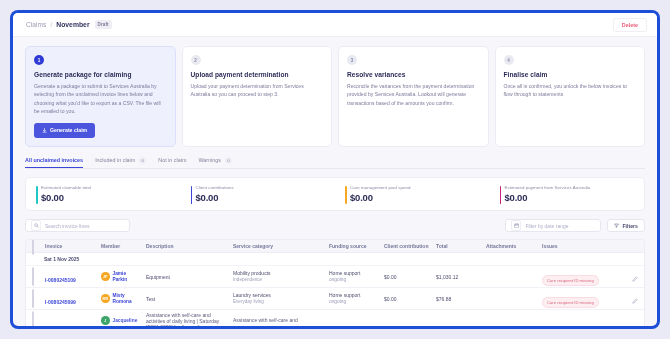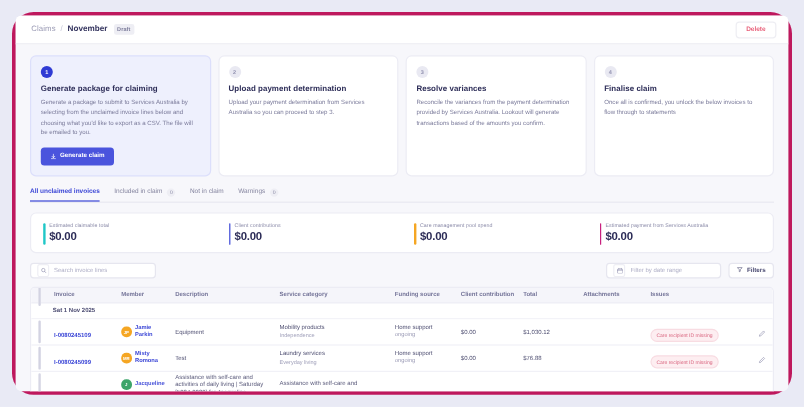--- a/index.html
+++ b/index.html
@@ -6,22 +6,22 @@
   html, body {
     width: 670px; height: 339px;
     font-family: "Liberation Sans", sans-serif;
     background: #e9eaf5;
     overflow: hidden;
   }
   #frame {
     position: absolute;
     left: 10px; top: 10px;
     width: 650px; height: 319px;
-    background: #be185d;
-    border-radius: 18px;
+    background: #1d4ed8;
+    border-radius: 8px;
     padding: 3px;
   }
   #page {
     width: 100%; height: 100%;
     background: #f7f7fb;
     border-radius: 5px;
     overflow: hidden;
     position: relative;
   }
 

